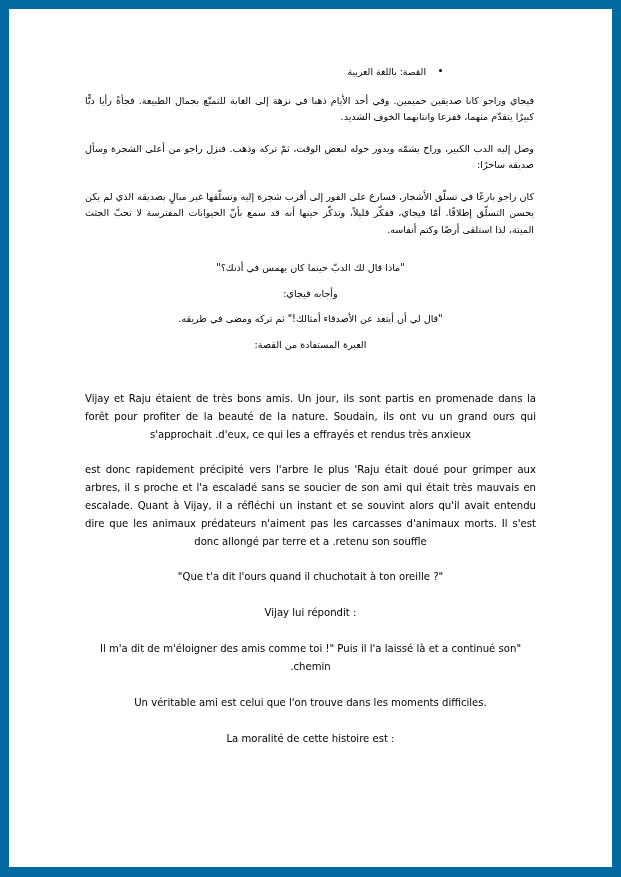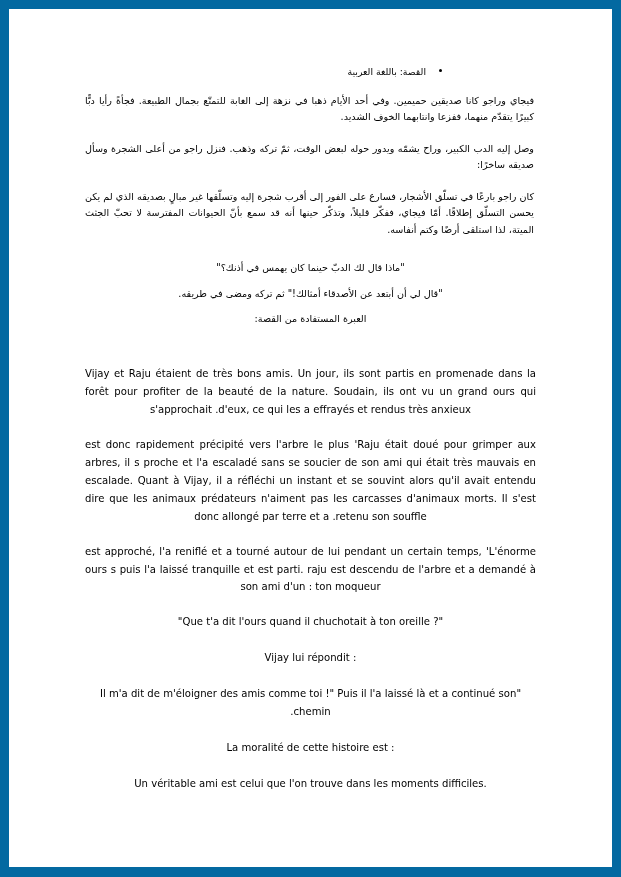--- a/index.html
+++ b/index.html
@@ -138,40 +138,40 @@
       <p class="ar-block">فيجاي وراجو كانا صديقين حميمين. وفي أحد الأيام ذهبا في نزهة إلى الغابة للتمتّع بجمال الطبيعة. فجأةً رأيا دبًّا كبيرًا يتقدّم منهما، ففزعا وانتابهما الخوف الشديد.</p>
 
       <p class="ar-block ar-gap-top">وصل إليه الدب الكبير، وراح يشمّه ويدور حوله لبعض الوقت، ثمّ تركه وذهب. فنزل راجو من أعلى الشجرة وسأل صديقه ساخرًا:</p>
 
       <p class="ar-block ar-gap-top">كان راجو بارعًا في تسلّق الأشجار، فسارع على الفور إلى أقرب شجرة إليه وتسلّقها غير مبالٍ بصديقه الذي لم يكن يحسن التسلّق إطلاقًا. أمّا فيجاي، ففكّر قليلاً، وتذكّر حينها أنه قد سمع بأنّ الحيوانات المفترسة لا تحبّ الجثث الميتة، لذا استلقى أرضًا وكتم أنفاسه.</p>
 
       <div class="spacer-sm"></div>
 
       <p class="ar-center">"ماذا قال لك الدبّ حينما كان يهمس في أذنك؟"</p>
 
+      <p class="ar-center">وأجابه فيجاي:</p>
 
       <p class="ar-center">"قال لي أن أبتعد عن الأصدقاء أمثالك!" ثم تركه ومضى في طريقه.</p>
 
       <p class="ar-center">العبرة المستفادة من القصة:</p>
 
 
       <div class="spacer-md"></div>
 
 
       <p class="fr-block justified">Vijay et Raju étaient de très bons amis. Un jour, ils sont partis en promenade dans la forêt pour profiter de la beauté de la nature. Soudain, ils ont vu un grand ours qui s'approchait .d'eux, ce qui les a effrayés et rendus très anxieux</p>
 
       <p class="fr-block justified">est donc rapidement précipité vers l'arbre le plus 'Raju était doué pour grimper aux arbres, il s proche et l'a escaladé sans se soucier de son ami qui était très mauvais en escalade. Quant à Vijay, il a réfléchi un instant et se souvint alors qu'il avait entendu dire que les animaux prédateurs n'aiment pas les carcasses d'animaux morts. Il s'est donc allongé par terre et a .retenu son souffle</p>
 
-      <p class="fr-block justified">est approché, l'a reniflé et a tourné autour de lui pendant un certain temps, 'L'énorme ours s puis l'a laissé tranquille et est parti. raju est descendu de l'arbre et a demandé à son ami d'un : ton moqueur</p>
 
       <p class="fr-line">"? Que t'a dit l'ours quand il chuchotait à ton oreille"</p>
 
       <p class="fr-line">: Vijay lui répondit</p>
 
       <p class="fr-line">"Il m'a dit de m'éloigner des amis comme toi !" Puis il l'a laissé là et a continué son chemin.</p>
 
+      <p class="fr-line">.Un véritable ami est celui que l'on trouve dans les moments difficiles</p>
+
       <p class="fr-line">: La moralité de cette histoire est</p>
-
-      <p class="fr-line">.Un véritable ami est celui que l'on trouve dans les moments difficiles</p>
 
     </div>
   </div>
 </div>
 
 </body></html>

